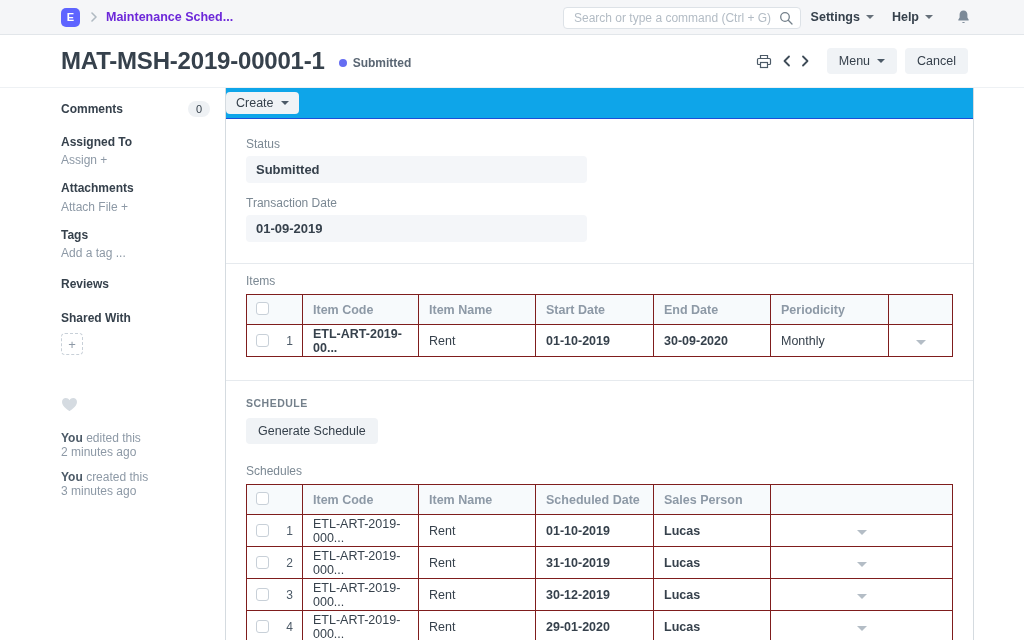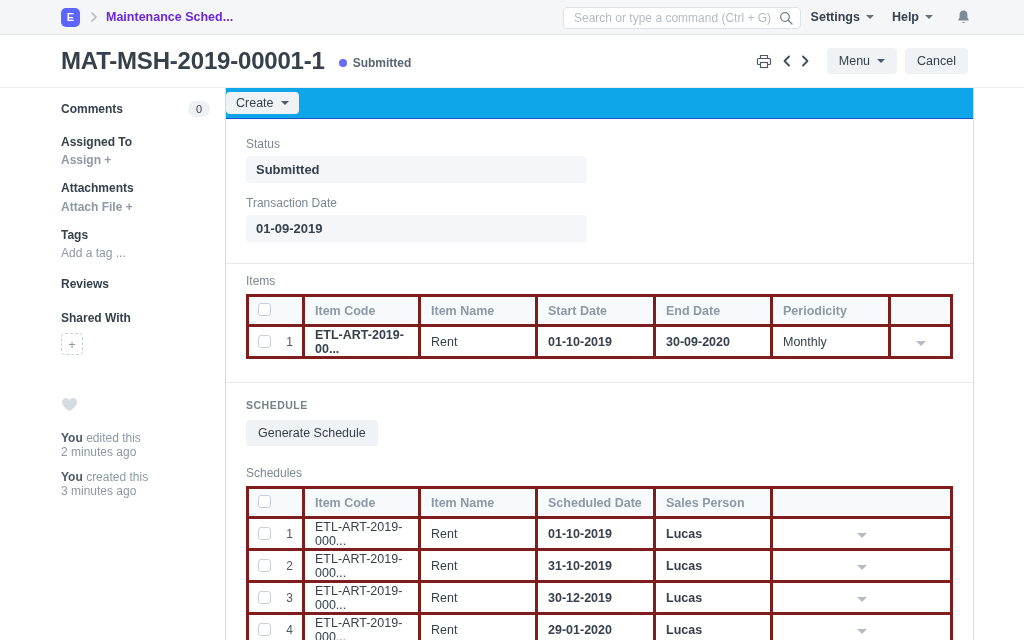--- a/index.html
+++ b/index.html
@@ -43,21 +43,21 @@
 
   
   .content { display:flex; height:552px; overflow:hidden; }
 
   
   .sidebar { width:225px; flex:none; padding:13px 15px 16px 61px; }
   .sb-heading { font-size:12px; font-weight:600; color:#36414c; }
   .sb-row { display:flex; align-items:center; justify-content:space-between; margin-bottom:18px; }
   .badge { background:#eef1f4; border-radius:10px; font-size:11px; color:#36414c; padding:2px 8px; }
   .sb-action { font-size:12px; color:#8d99a6; cursor:pointer; }
-  .mb4{margin-bottom:4px;} .mb5{margin-bottom:5px;} .mb14{margin-bottom:14px;font-weight:bold;}
+  .mb4{margin-bottom:4px;} .mb5{margin-bottom:5px;} .mb14{margin-bottom:14px;}
   .mb17{margin-bottom:17px;} .mb20{margin-bottom:20px;} .mb8{margin-bottom:8px;}
   .share-plus { width:22px; height:22px; border:1px dashed #c8d0d8; border-radius:4px;
     display:flex; align-items:center; justify-content:center; font-size:13px; color:#8d99a6;
     cursor:pointer; margin-bottom:42px; }
   .heart { margin-bottom:15px; cursor:pointer; }
   .activity { font-size:12px; line-height:14px; color:#8d99a6; }
   .activity b { color:#4c5a67; }
   .activity .blk { margin-bottom:11px; }
 
   
@@ -75,21 +75,21 @@
     font-weight:bold; color:#36414c; min-height:26px; cursor:pointer; }
 
   .items-sec { padding:10px 20px 23px; border-bottom:1px solid #e6eaee; }
   .sched-sec { padding:16px 20px 0; }
   .grid-label { font-size:12px; color:#7b8893; margin-bottom:6px; }
   .sec-heading { font-size:10.5px; font-weight:600; letter-spacing:0.5px; color:#74808b; margin-bottom:9px; }
   .gen-btn { margin-bottom:10px; }
   .sched-sec .grid-label { margin-top:10px; }
 
   table.grid { width:100%; border-collapse:collapse; table-layout:fixed; }
-  .grid th, .grid td { border:3px solid #7f1d1d; font-size:12.5px; }
+  .grid th, .grid td { border:1px solid #7f1d1d; font-size:12.5px; }
   .grid th { height:30px; background:#f7fafc; color:#8d99a6; font-weight:600; text-align:left; padding:0 10px; }
   .grid td { height:32px; padding:0 10px; color:#36414c; }
   .grid td.bold { font-weight:bold; }
   .idx-cell { padding:0 9px !important; }
   .idx-inner { display:flex; align-items:center; justify-content:space-between; }
   .cb { width:13px; height:13px; border:1px solid #c8d0d8; border-radius:3px; background:#fff;
     display:inline-block; cursor:pointer; }
   .rownum { font-size:12px; color:#4c5a67; }
   .caret-cell { text-align:center; cursor:pointer; }
   .caret-sm { display:inline-block; width:0; height:0; border-left:5px solid transparent;

